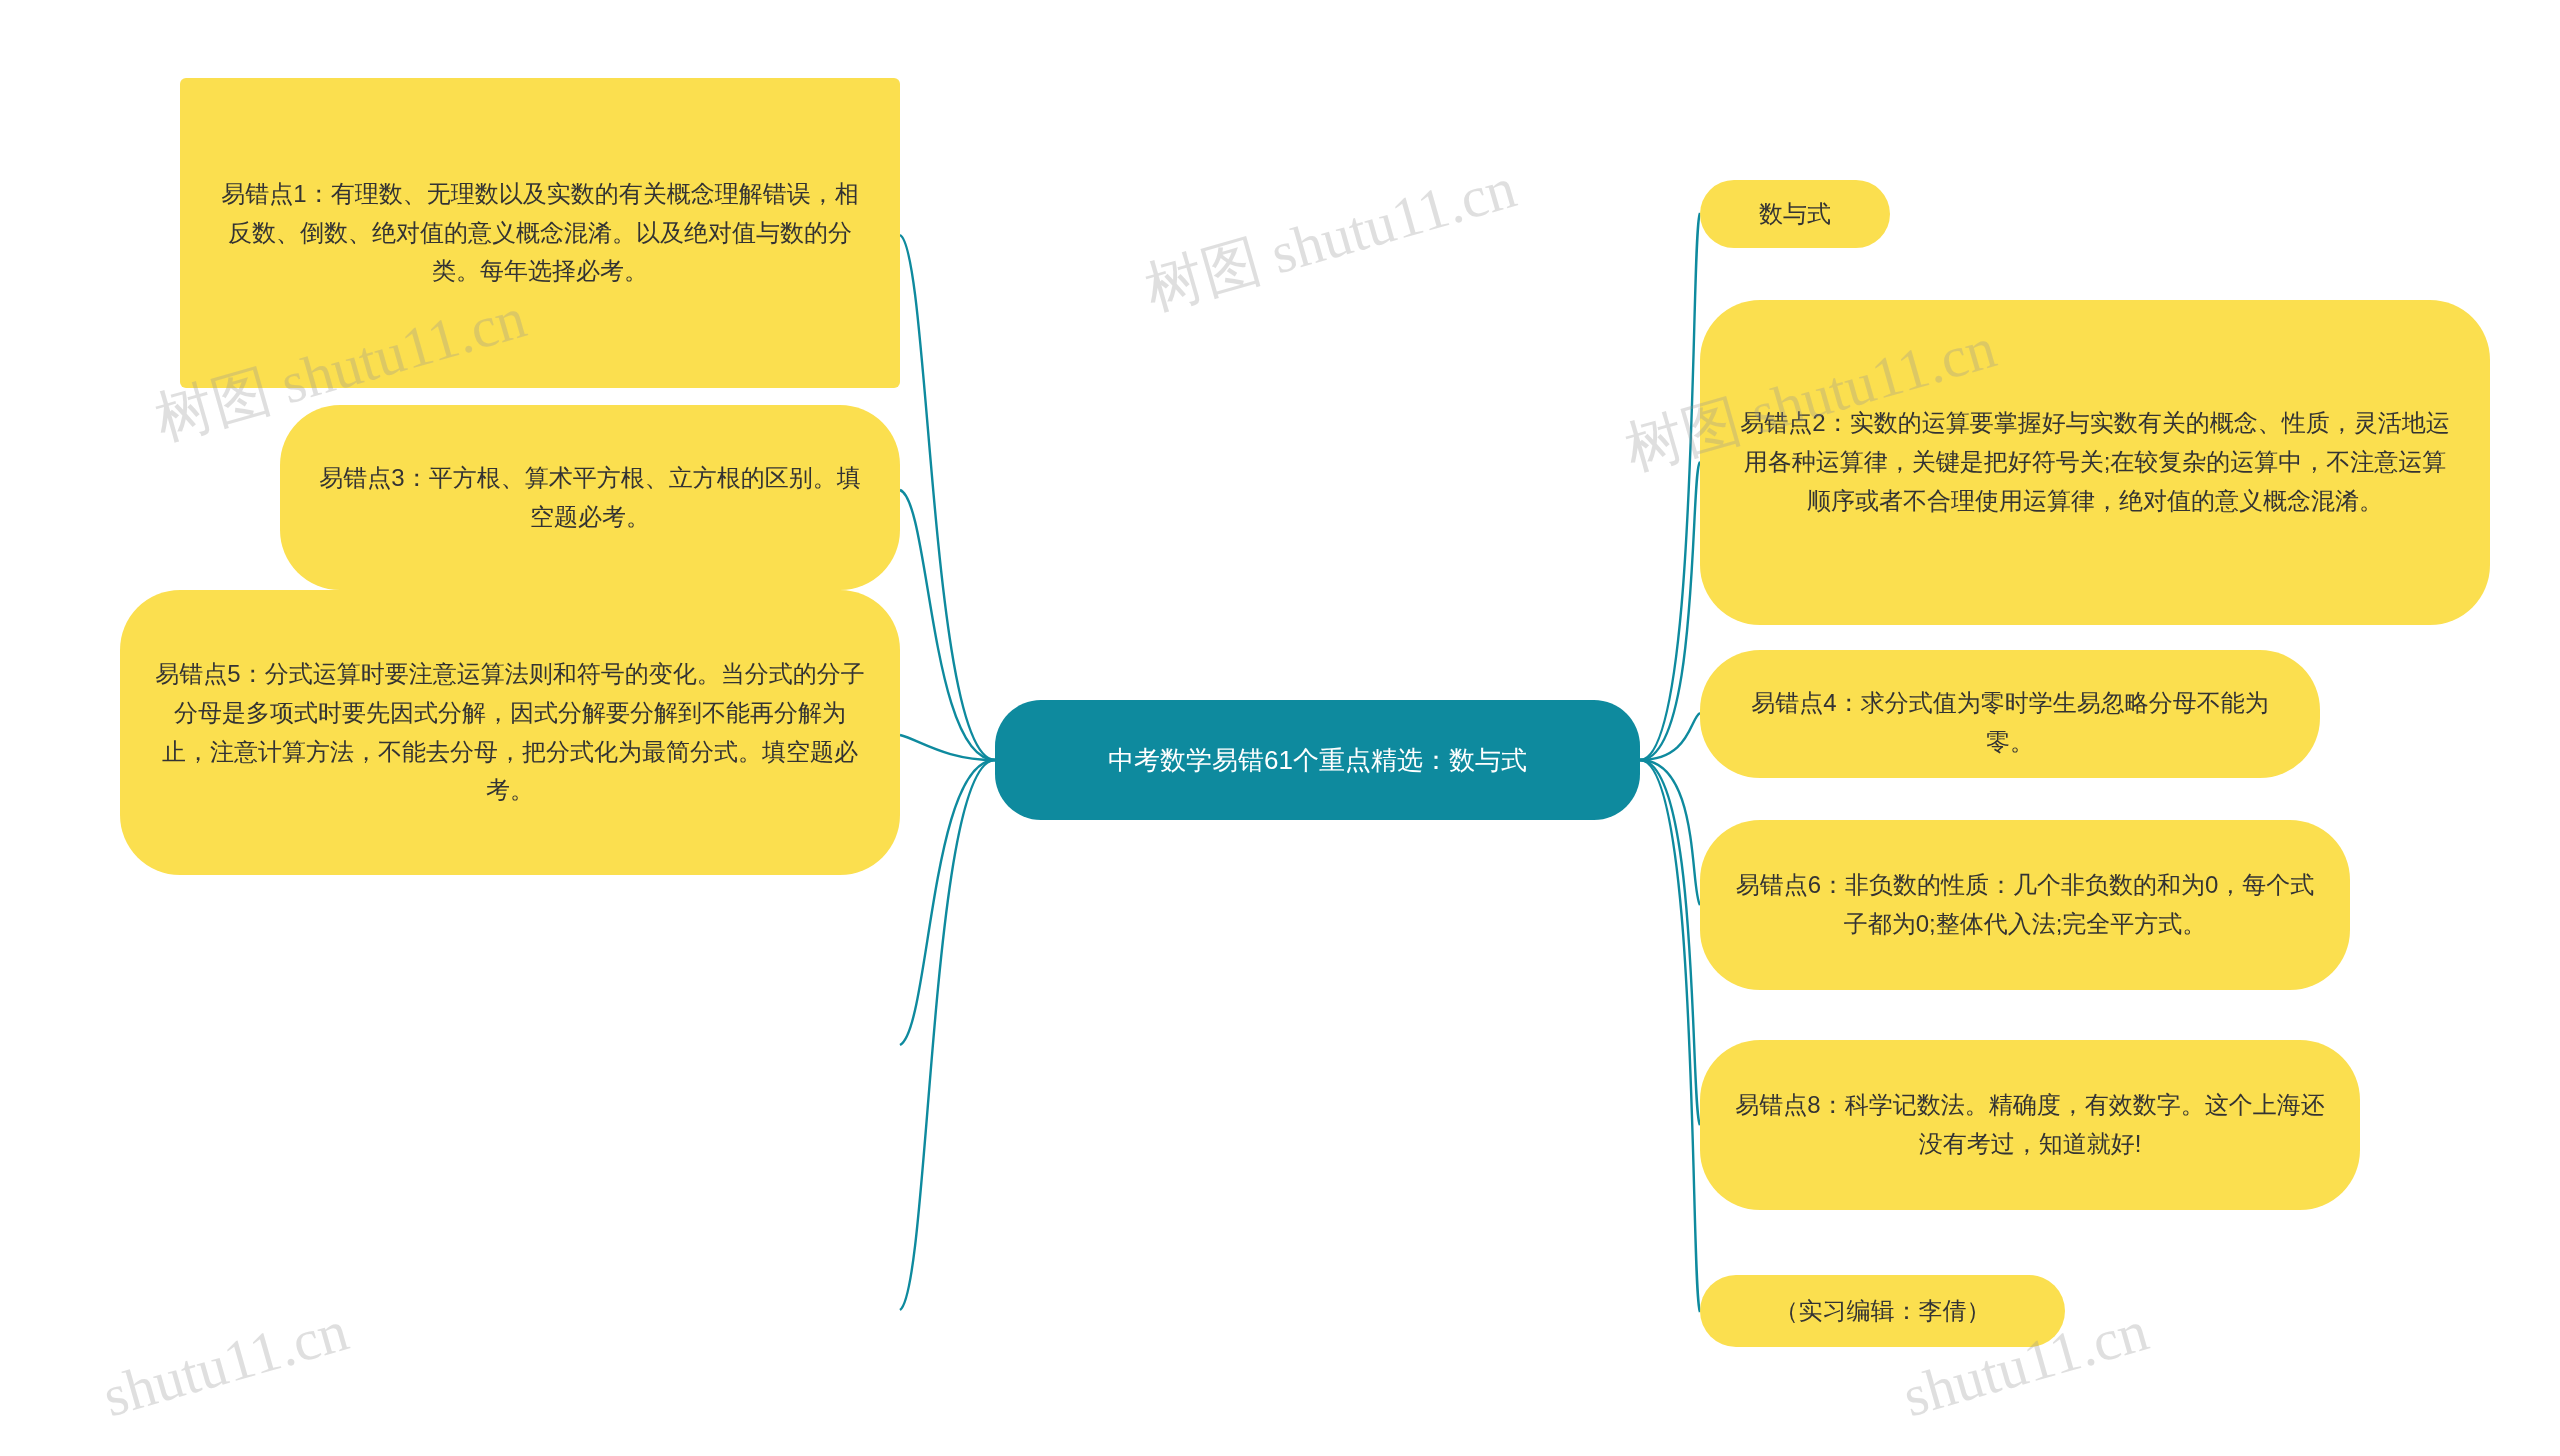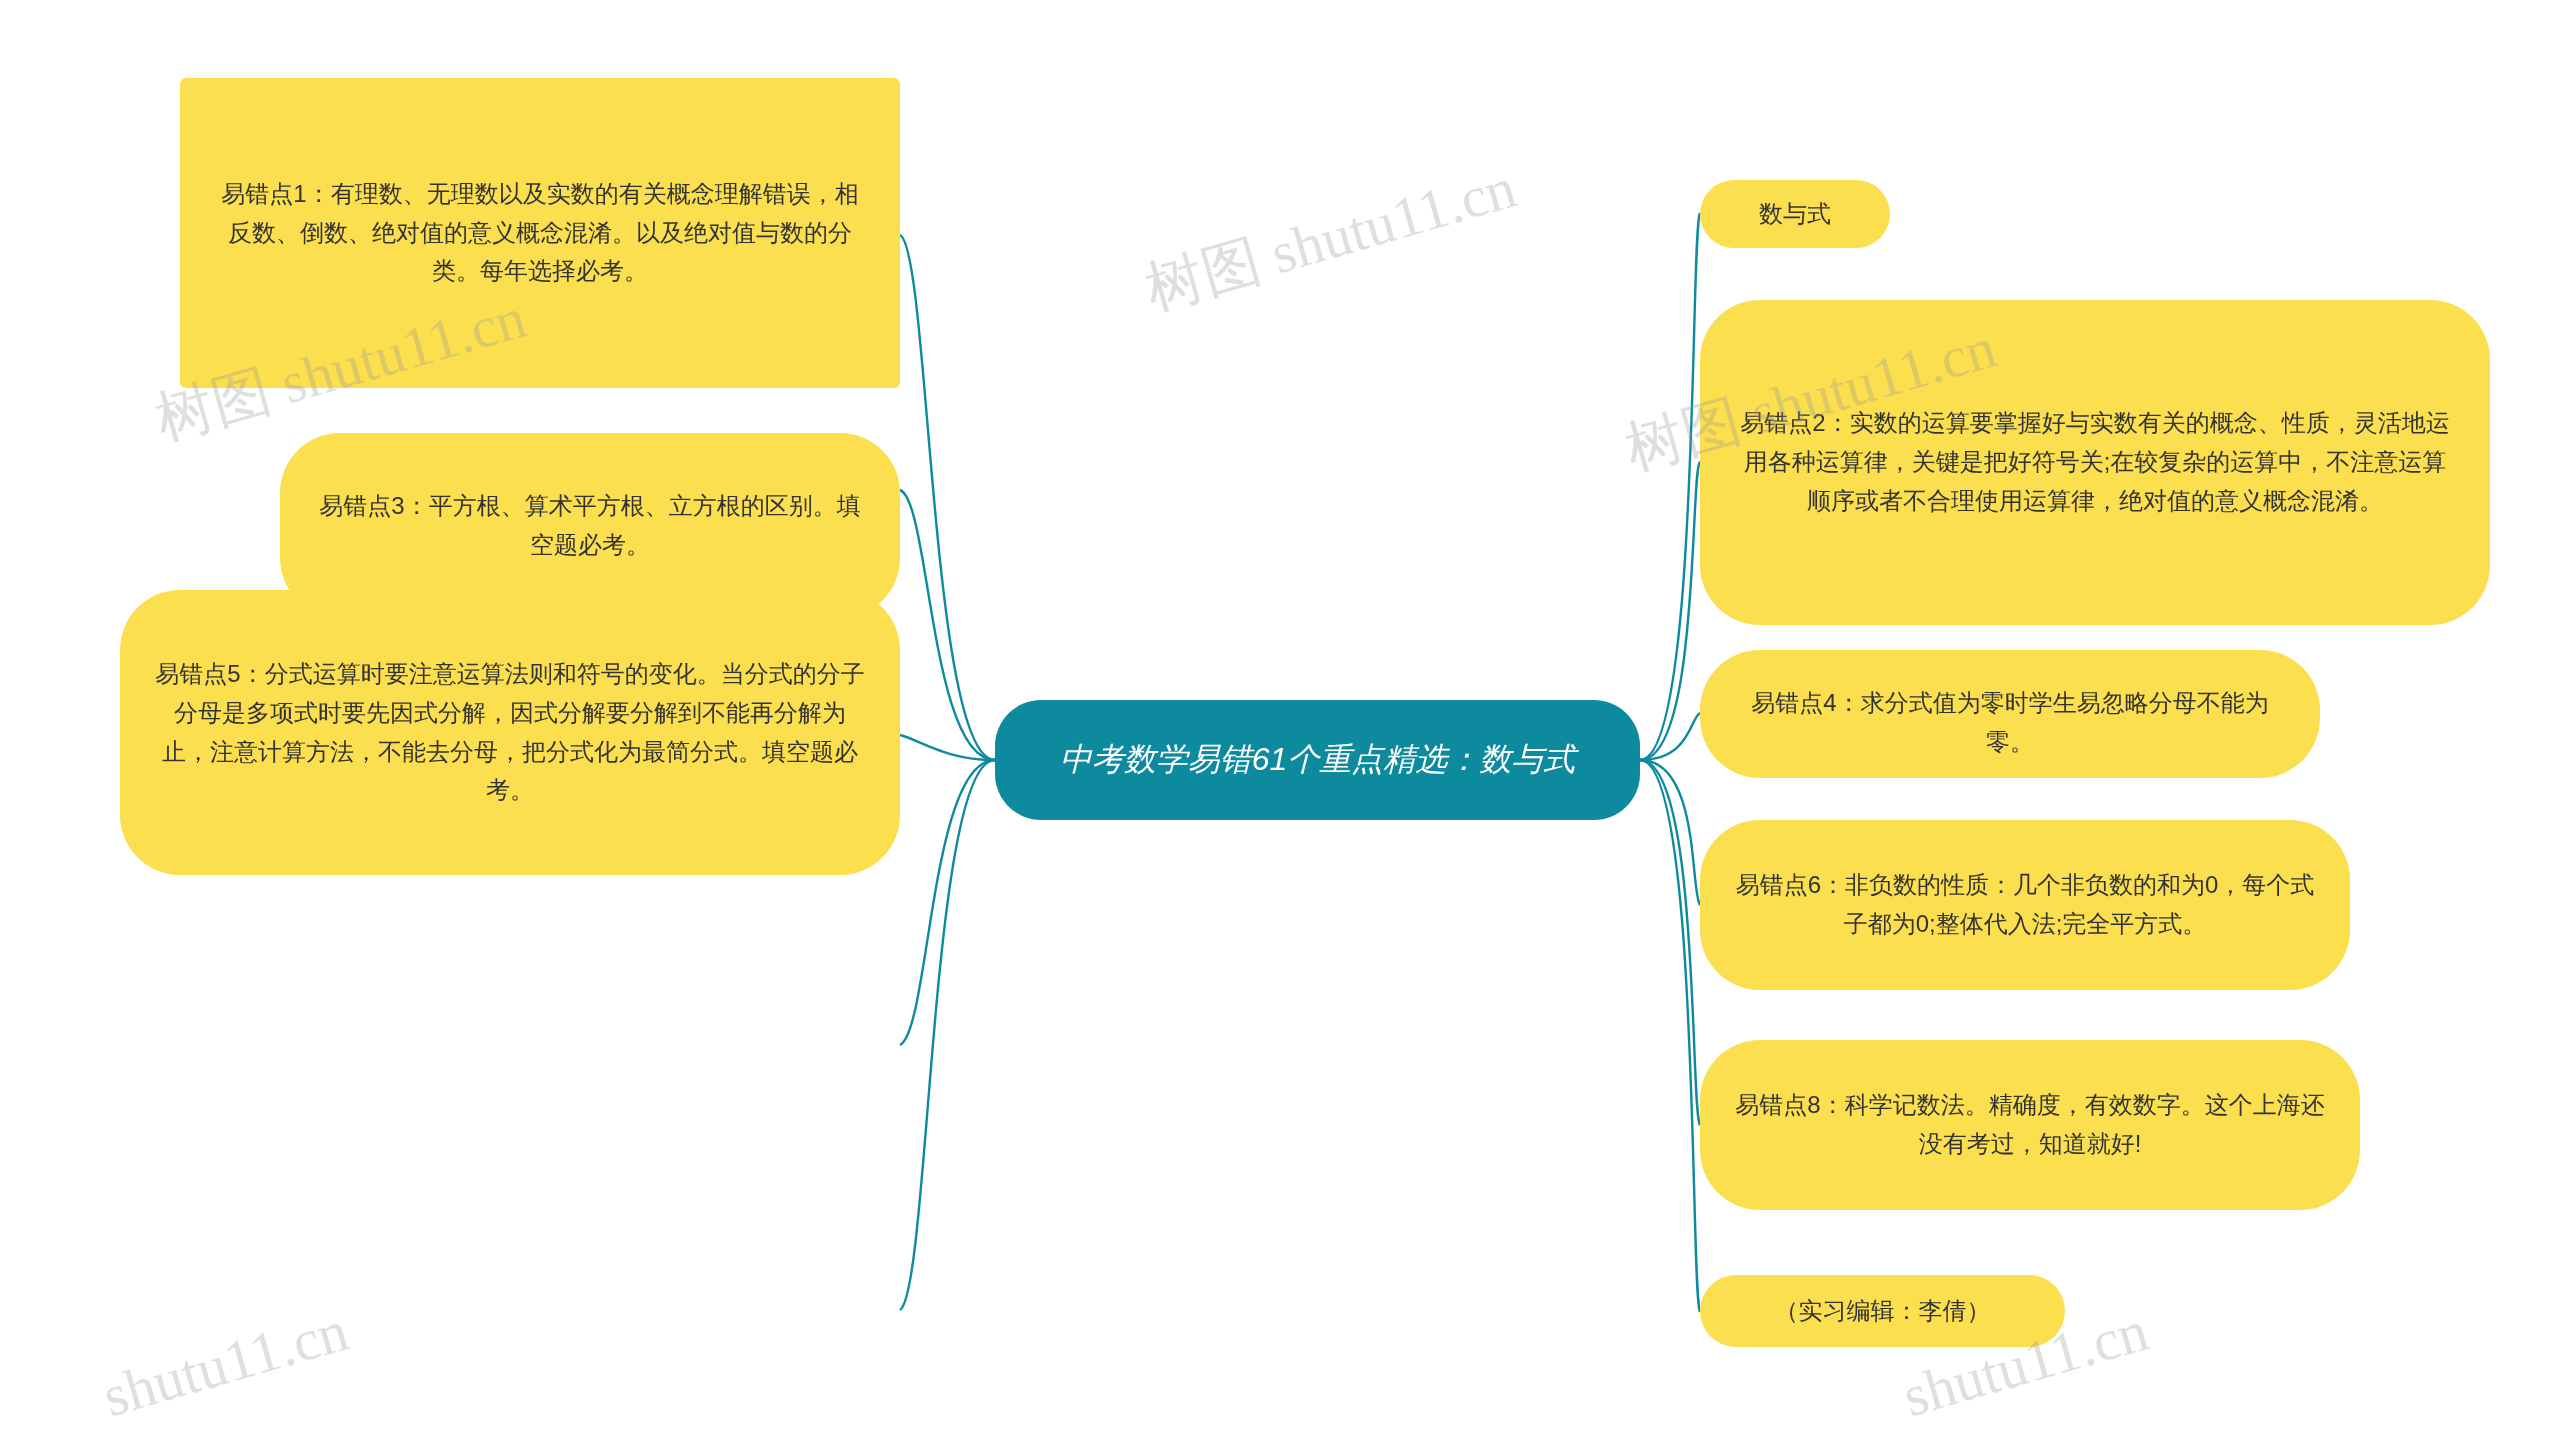--- a/index.html
+++ b/index.html
@@ -35,23 +35,22 @@
     display: flex;
     align-items: center;
     justify-content: center;
     text-align: center;
     line-height: 1.62;
   }
   .node-center {
     background: #0e8a9e;
     color: #ffffff;
     border-radius: 46px;
-    font-size: 32px;
+    font-size: 26px;
     padding: 14px 26px;
-    font-style: italic;
   }
   .node-branch {
     background: #fbdf4f;
     color: #333333;
     border-radius: 60px;
     font-size: 24px;
     padding: 16px 34px;
   }
   .node-text {
     display: block;
@@ -98,21 +97,21 @@
   </svg>
 
   <div class="node node-center" style="left:995px; top:700px; width:645px; height:120px;">
     <span class="node-text">中考数学易错61个重点精选：数与式</span>
   </div>
 
   <div class="node node-branch" style="left:180px; top:78px; width:720px; height:310px;border-radius:6px;">
     <span class="node-text">易错点1：有理数、无理数以及实数的有关概念理解错误，相反数、倒数、绝对值的意义概念混淆。以及绝对值与数的分类。每年选择必考。</span>
   </div>
 
-  <div class="node node-branch" style="left:280px; top:405px; width:620px; height:185px;margin-top:28px;">
+  <div class="node node-branch" style="left:280px; top:405px; width:620px; height:185px;">
     <span class="node-text">易错点3：平方根、算术平方根、立方根的区别。填空题必考。</span>
   </div>
 
   <div class="node node-branch" style="left:120px; top:590px; width:780px; height:285px;">
     <span class="node-text">易错点5：分式运算时要注意运算法则和符号的变化。当分式的分子分母是多项式时要先因式分解，因式分解要分解到不能再分解为止，注意计算方法，不能去分母，把分式化为最简分式。填空题必考。</span>
   </div>
 
 
 
   <div class="node node-branch" style="left:1700px; top:180px; width:190px; height:68px;">

